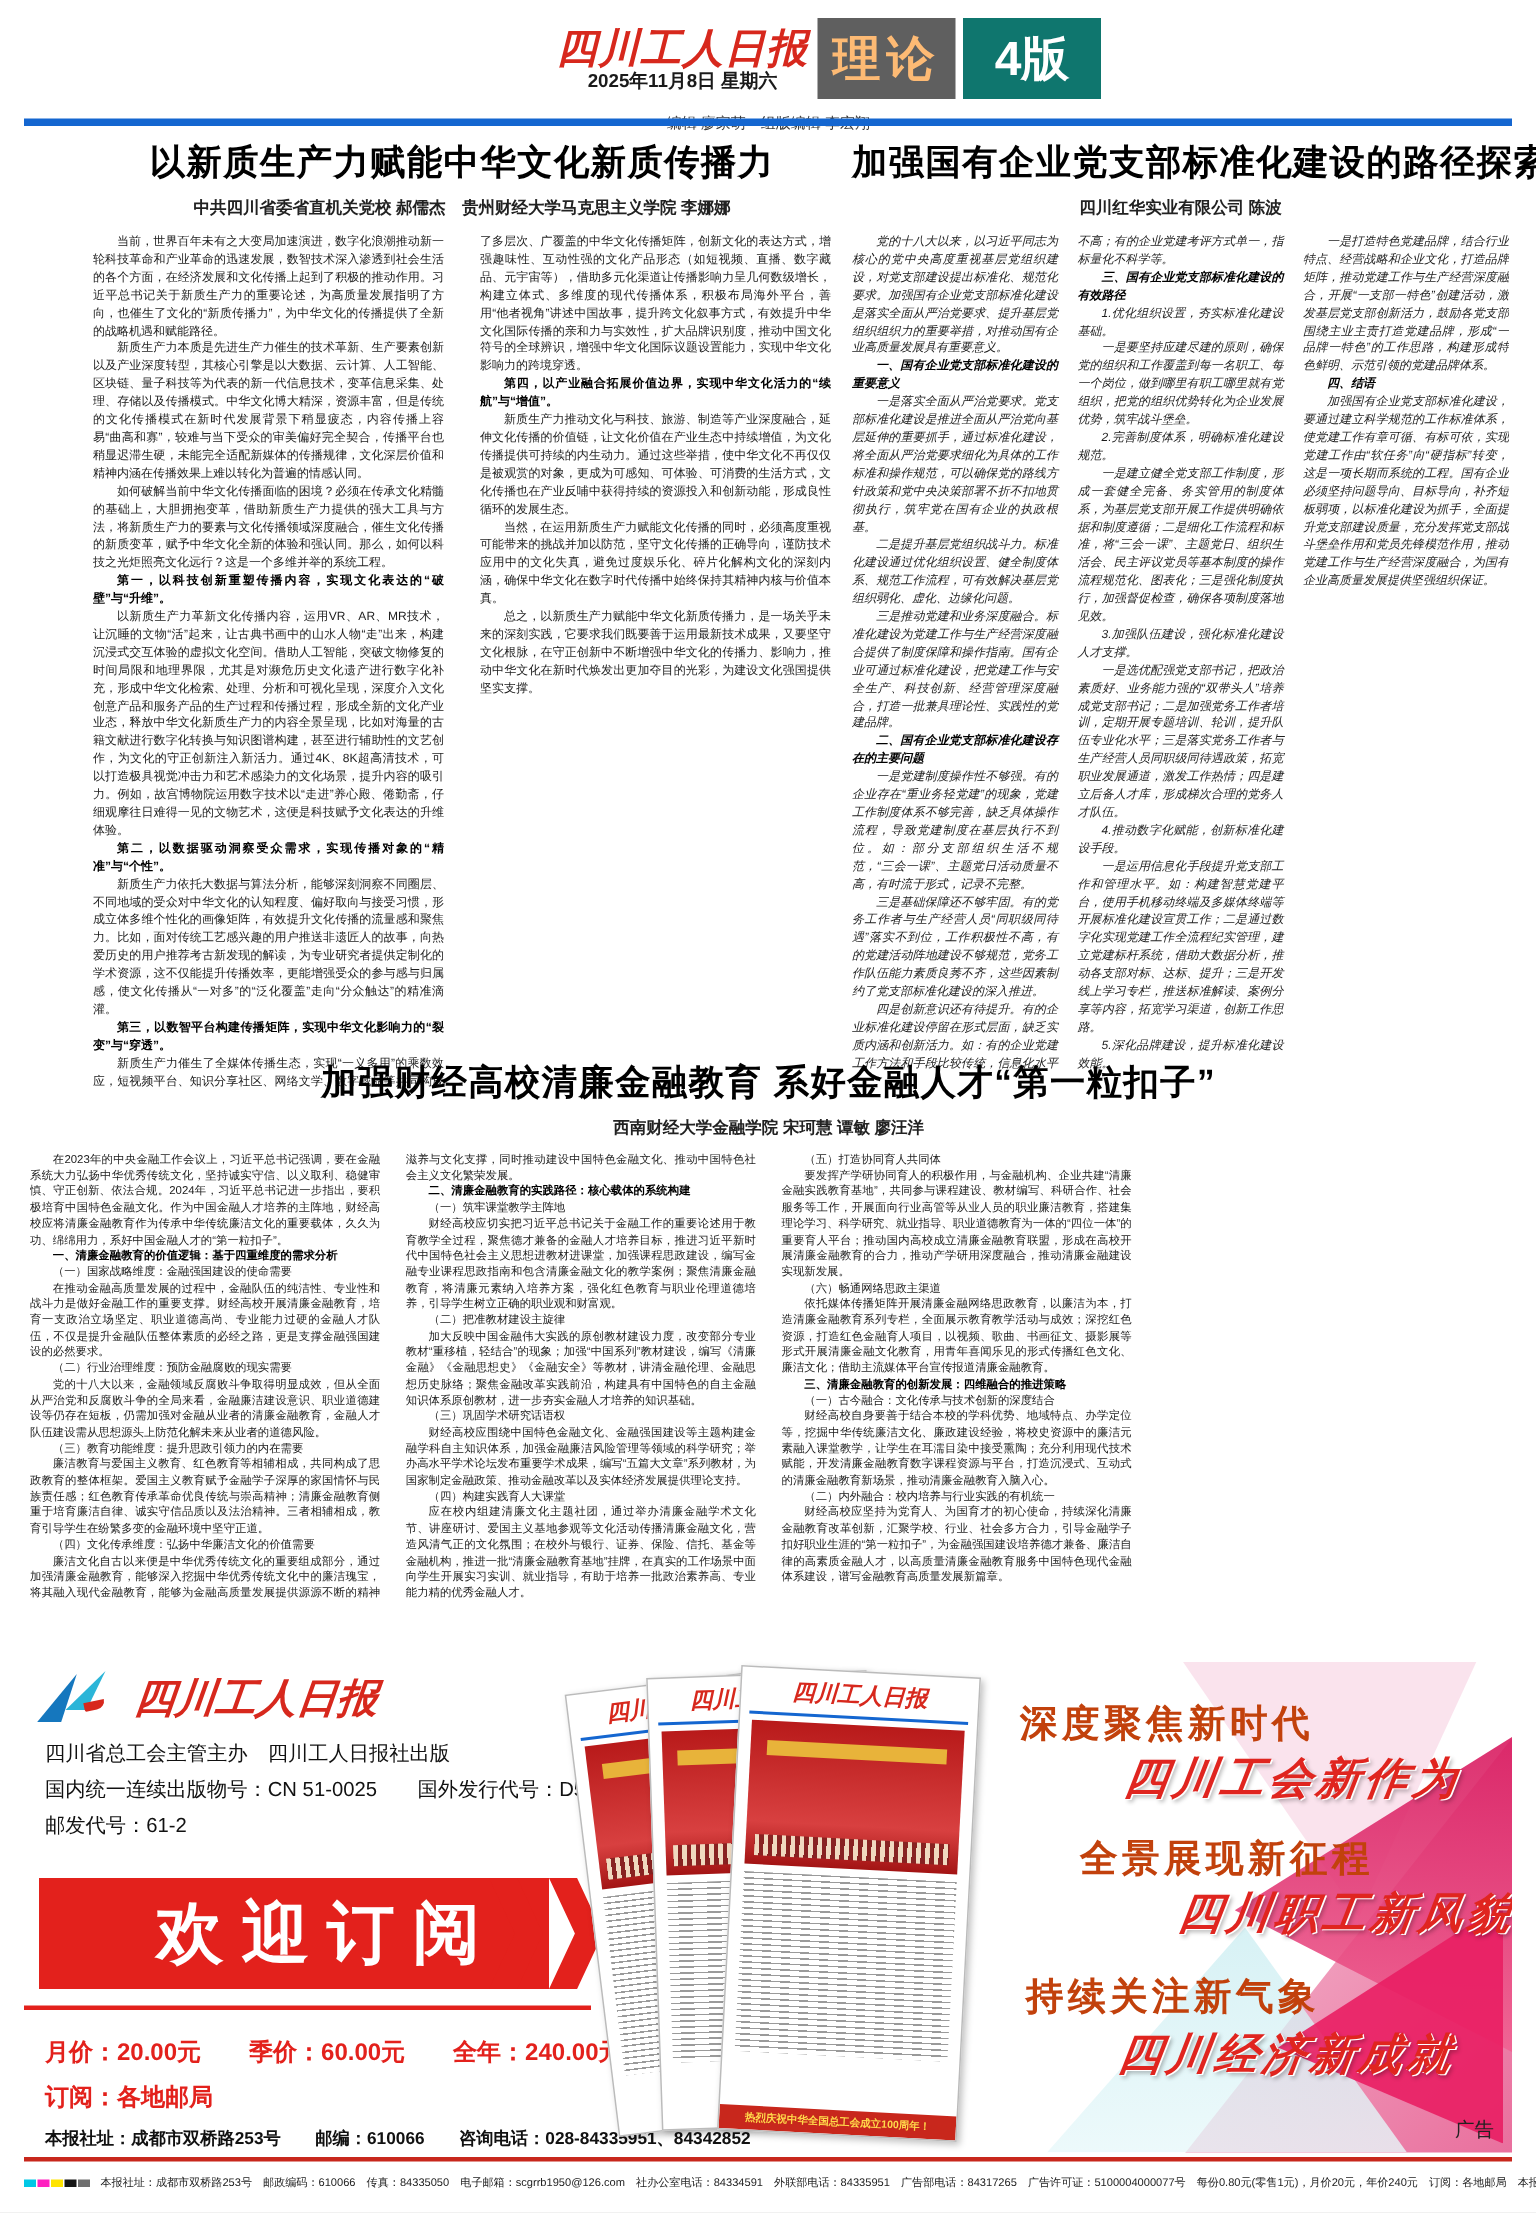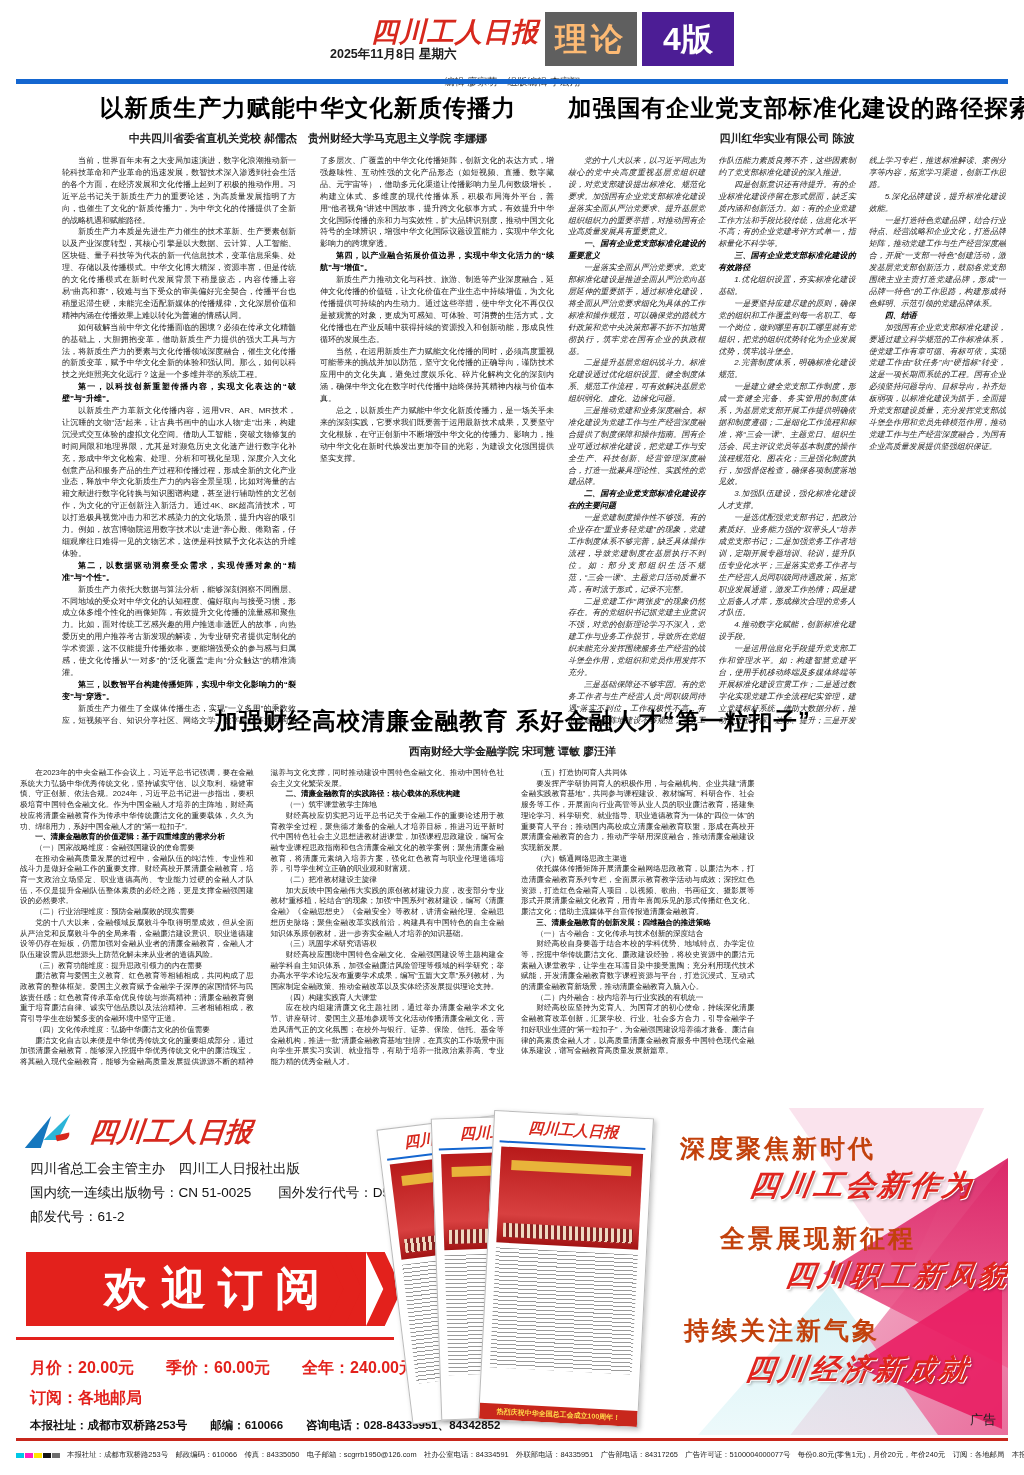--- a/index.html
+++ b/index.html
@@ -4,28 +4,28 @@
 <style>
   html,body{margin:0;padding:0;background:#e8e8e8;}
   .page{position:relative;width:1024px;height:1475px;background:#ffffff;margin:0 auto;
         font-family:"Liberation Sans", sans-serif;overflow:hidden;}
 
   
   .logo-wrap{position:absolute;left:365px;top:14px;width:180px;text-align:center;}
   .paper-name{color:#d7281d;font-size:27px;font-weight:bold;font-style:italic;
               transform:skewX(-6deg);white-space:nowrap;letter-spacing:1px;
               font-family:"Liberation Serif", serif;}
-  .date-line{position:absolute;left:330px;top:46px;width:250px;
+  .date-line{position:absolute;left:330px;top:46px;width:250px;text-align:center;
              font-size:12.5px;font-weight:bold;color:#1a1a1a;white-space:nowrap;}
   .editors-line{position:absolute;left:330px;top:75px;width:250px;text-align:right;
                 font-size:10px;color:#3a3a3a;white-space:nowrap;}
   .sec-box{position:absolute;left:545px;top:12px;width:92px;height:54px;background:#5f5f5f;
            color:#fdba74;font-size:32px;font-weight:bold;text-align:center;line-height:54px;
            letter-spacing:4px;}
-  .pagenum-box{position:absolute;left:642px;top:12px;width:92px;height:54px;background:#4c1d95;
+  .pagenum-box{position:absolute;left:642px;top:12px;width:92px;height:54px;background:#0f766e;
            color:#fff;font-size:32px;font-weight:bold;text-align:center;line-height:54px;}
   .blue-rule{position:absolute;left:16px;top:79px;width:992px;height:5px;background:#1466d0;}
 
   
   .article{position:absolute;}
   .a-title{font-size:23.5px;font-weight:900;color:#000;text-align:center;white-space:nowrap;
            letter-spacing:1px;}
   .a-byline{font-size:11px;font-weight:bold;color:#222;text-align:center;margin-top:7px;
             white-space:nowrap;}
   .a-body{margin-top:9px;text-align:justify;color:#1c1c1c;overflow:hidden;column-fill:auto;}
@@ -163,21 +163,20 @@
     <div class="a-title">加强国有企业党支部标准化建设的路径探索</div>
     <div class="a-byline">四川红华实业有限公司 陈波</div>
     <div class="a-body">
         <p class="p">党的十八大以来，以习近平同志为核心的党中央高度重视基层党组织建设，对党支部建设提出标准化、规范化要求。加强国有企业党支部标准化建设是落实全面从严治党要求、提升基层党组织组织力的重要举措，对推动国有企业高质量发展具有重要意义。</p>
         <p class="h">一、国有企业党支部标准化建设的重要意义</p>
         <p class="p">一是落实全面从严治党要求。党支部标准化建设是推进全面从严治党向基层延伸的重要抓手，通过标准化建设，将全面从严治党要求细化为具体的工作标准和操作规范，可以确保党的路线方针政策和党中央决策部署不折不扣地贯彻执行，筑牢党在国有企业的执政根基。</p>
         <p class="p">二是提升基层党组织战斗力。标准化建设通过优化组织设置、健全制度体系、规范工作流程，可有效解决基层党组织弱化、虚化、边缘化问题。</p>
         <p class="p">三是推动党建和业务深度融合。标准化建设为党建工作与生产经营深度融合提供了制度保障和操作指南。国有企业可通过标准化建设，把党建工作与安全生产、科技创新、经营管理深度融合，打造一批兼具理论性、实践性的党建品牌。</p>
         <p class="h">二、国有企业党支部标准化建设存在的主要问题</p>
         <p class="p">一是党建制度操作性不够强。有的企业存在“重业务轻党建”的现象，党建工作制度体系不够完善，缺乏具体操作流程，导致党建制度在基层执行不到位。如：部分支部组织生活不规范，“三会一课”、主题党日活动质量不高，有时流于形式，记录不完整。</p>
-        <p class="p">二是党建工作“两张皮”的现象仍然存在。有的党组织书记抓党建主业意识不强，对党的创新理论学习不深入，党建工作与业务工作脱节，导致所在党组织未能充分发挥围绕服务生产经营的战斗堡垒作用，党组织和党员作用发挥不充分。</p>
         <p class="p">三是基础保障还不够牢固。有的党务工作者与生产经营人员“同职级同待遇”落实不到位，工作积极性不高，有的党建活动阵地建设不够规范，党务工作队伍能力素质良莠不齐，这些因素制约了党支部标准化建设的深入推进。</p>
         <p class="p">四是创新意识还有待提升。有的企业标准化建设停留在形式层面，缺乏实质内涵和创新活力。如：有的企业党建工作方法和手段比较传统，信息化水平不高；有的企业党建考评方式单一，指标量化不科学等。</p>
         <p class="h">三、国有企业党支部标准化建设的有效路径</p>
         <p class="p">1.优化组织设置，夯实标准化建设基础。</p>
         <p class="p">一是要坚持应建尽建的原则，确保党的组织和工作覆盖到每一名职工、每一个岗位，做到哪里有职工哪里就有党组织，把党的组织优势转化为企业发展优势，筑牢战斗堡垒。</p>
         <p class="p">2.完善制度体系，明确标准化建设规范。</p>
         <p class="p">一是建立健全党支部工作制度，形成一套健全完备、务实管用的制度体系，为基层党支部开展工作提供明确依据和制度遵循；二是细化工作流程和标准，将“三会一课”、主题党日、组织生活会、民主评议党员等基本制度的操作流程规范化、图表化；三是强化制度执行，加强督促检查，确保各项制度落地见效。</p>
         <p class="p">3.加强队伍建设，强化标准化建设人才支撑。</p>
         <p class="p">一是选优配强党支部书记，把政治素质好、业务能力强的“双带头人”培养成党支部书记；二是加强党务工作者培训，定期开展专题培训、轮训，提升队伍专业化水平；三是落实党务工作者与生产经营人员同职级同待遇政策，拓宽职业发展通道，激发工作热情；四是建立后备人才库，形成梯次合理的党务人才队伍。</p>
         <p class="p">4.推动数字化赋能，创新标准化建设手段。</p>

